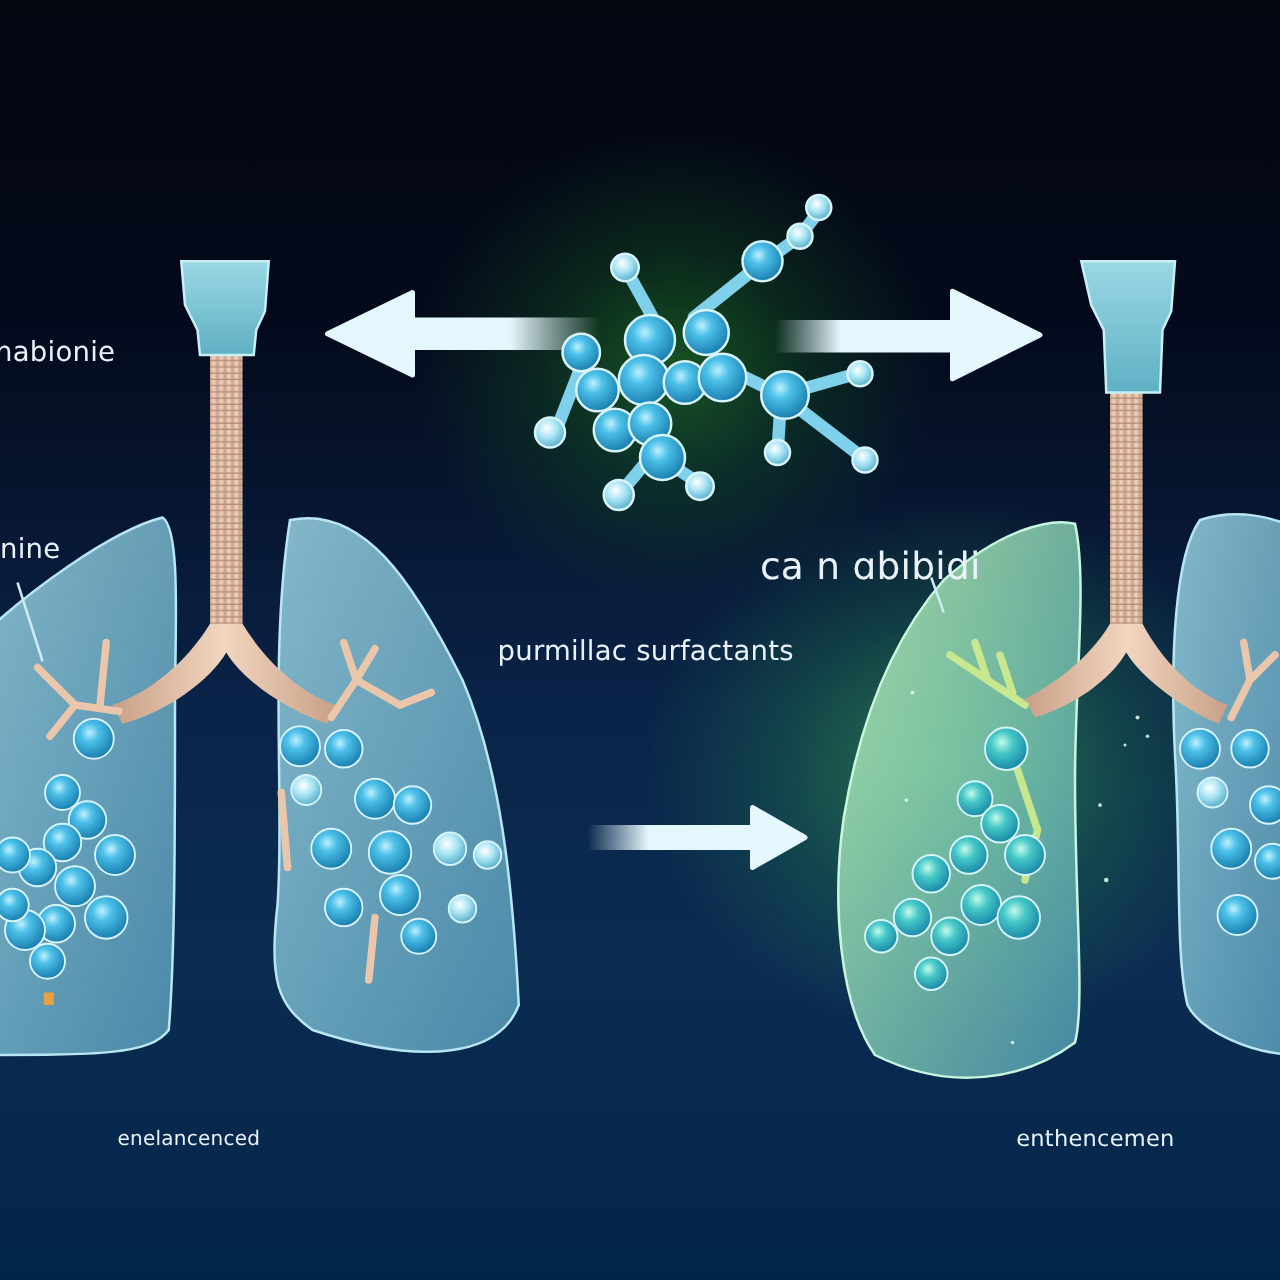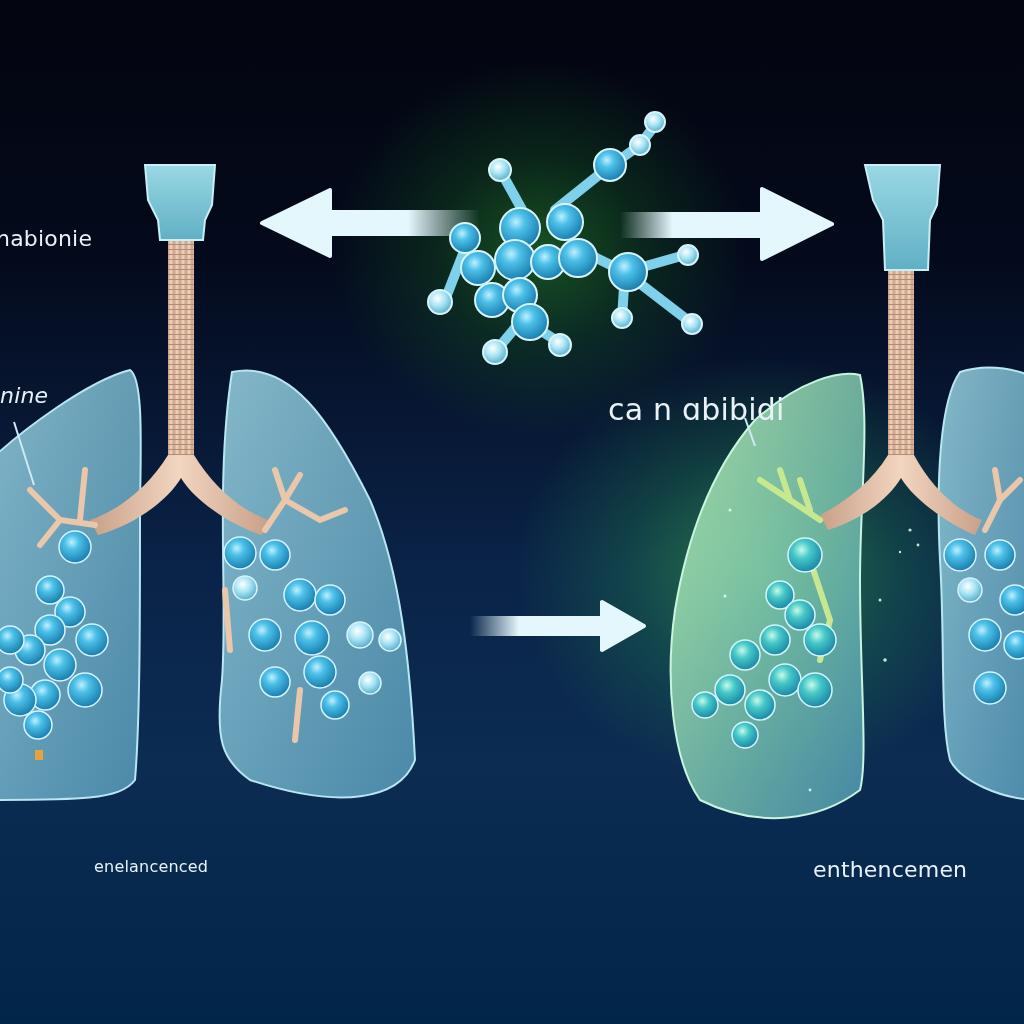--- a/index.html
+++ b/index.html
@@ -1,21 +1,21 @@
 <!DOCTYPE html>
 <html><head>
   <meta charset="utf-8">
   <style>
     html, body { margin: 0; padding: 0; }
     body {
       width: 1024px; height: 1024px; overflow: hidden; position: relative;
       background: linear-gradient(180deg, #03050f 0%, #040a1c 25%, #0a2348 55%, #0c2c52 75%, #012548 100%);
       font-family: "DejaVu Sans", sans-serif;
     }
-    .scene { position: absolute; inset: 0; }
+    .scene { position: absolute; inset: 0; margin-top: 44px; }
     .label {
       position: absolute; color: #e8f2f8; font-size: 22px; letter-spacing: 0.2px;
       white-space: nowrap;
     }
     .glow-top {
       position: absolute; left: 330px; top: 60px; width: 420px; height: 380px;
       background: radial-gradient(ellipse at center, rgba(40,140,40,0.55) 0%, rgba(20,90,30,0.35) 35%, rgba(0,0,0,0) 70%);
       pointer-events: none;
     }
     .glow-mid {
@@ -226,17 +226,18 @@
         <circle cx="880" cy="600" r="1.5"></circle>
           <circle cx="885" cy="660" r="1.8"></circle>
           <circle cx="730" cy="510" r="1.5"></circle>
         <circle cx="725" cy="596" r="1.5"></circle>
           <circle cx="810" cy="790" r="1.4"></circle>
       </g>
     </g>
   </svg>
 
   <div class="label" style="left:-4px; top:226px; font-size:22px;">nabionie</div>
-  <div class="label" style="left:0px; top:383px; font-size:22px;font-style:italic;">nine</div>
+  <div class="label" style="left:0px; top:383px; font-size:22px;">nine</div>
+  <div class="label" style="left:398px; top:465px; font-size:22px;">purmillac surfactants</div>
   <div class="label" style="left:608px; top:392px; font-size:30px;">ca n ɑbibidi</div>
   <div class="label" style="left:94px; top:857px; font-size:16px;">enelancenced</div>
-  <div class="label" style="left:813px; top:857px; font-size:22px;">enthencemen</div>
+  <div class="label" style="left:813px; top:857px; font-size:18px;">enthencemen</div>
 </div>
 
 </body></html>

